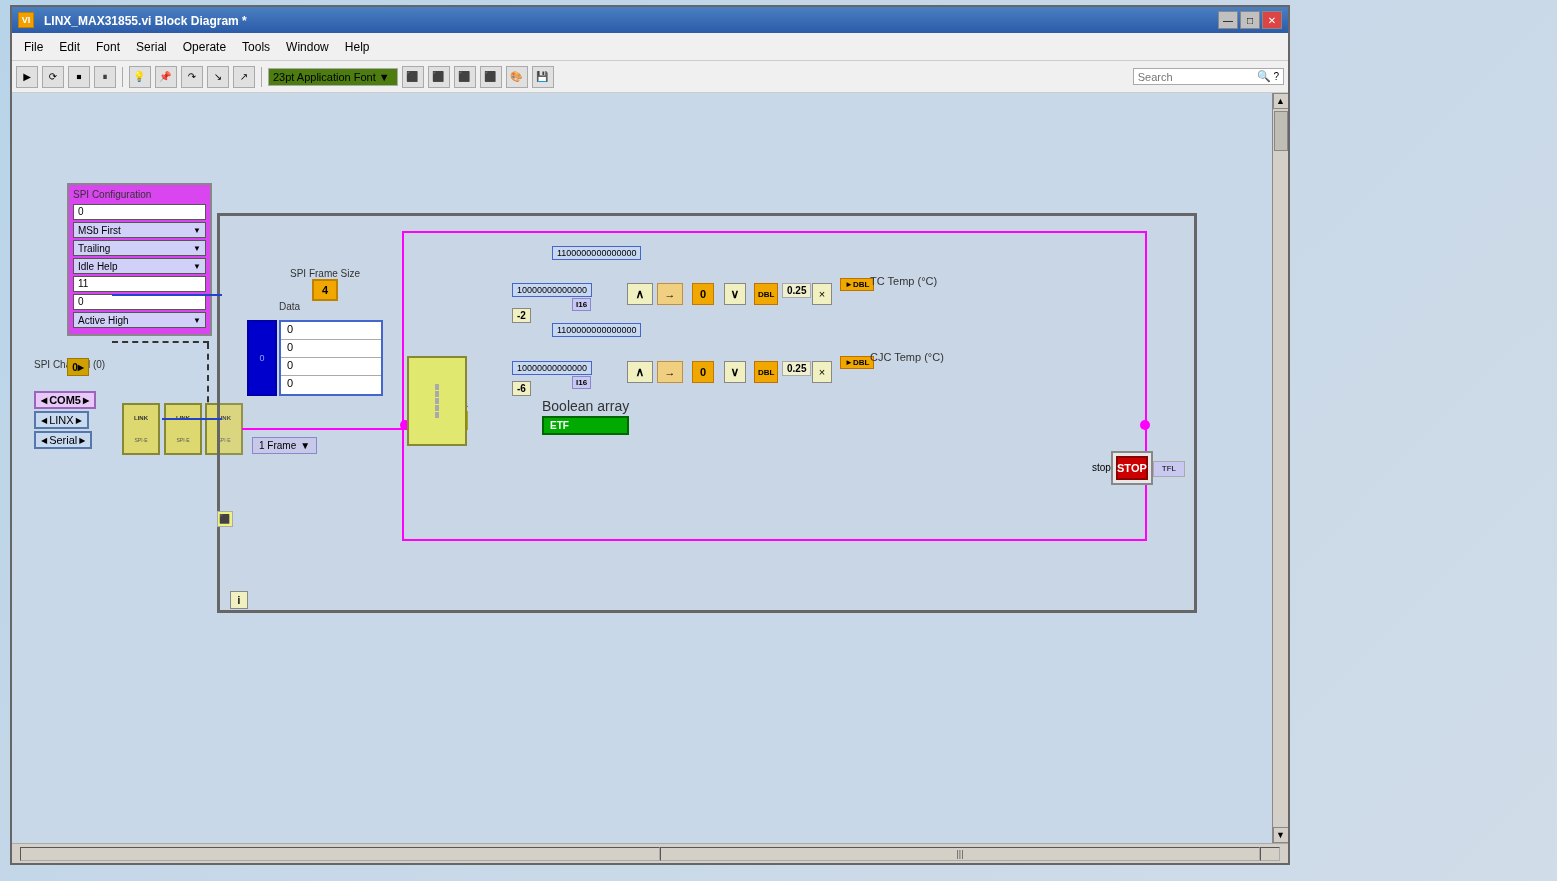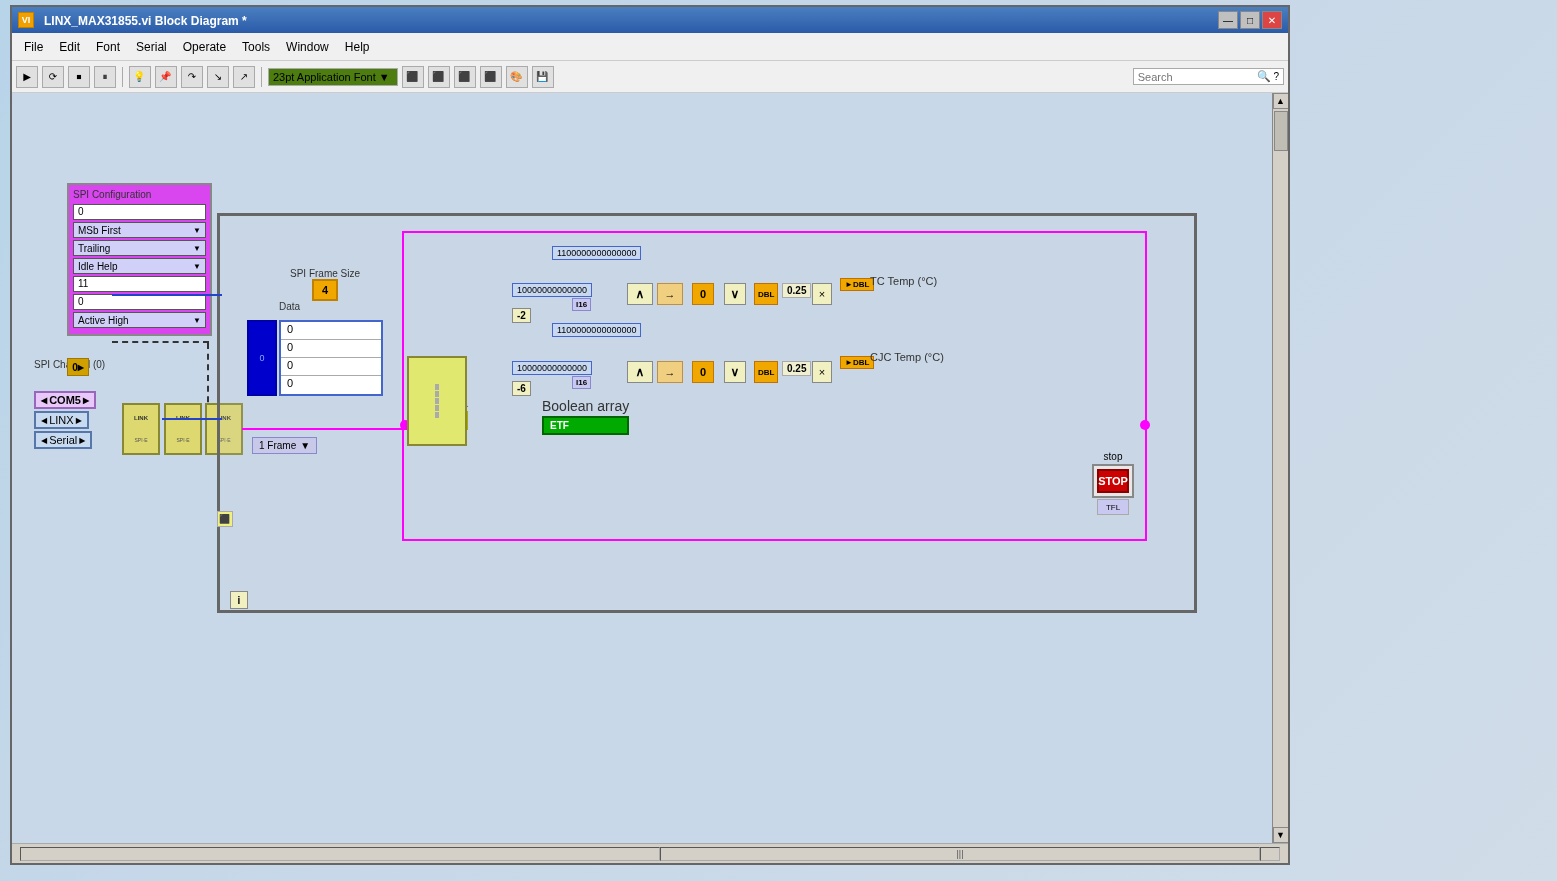--- a/index.html
+++ b/index.html
@@ -244,21 +244,21 @@
     <div style="position:absolute; top:305px; left:408px;">
       <div style="font-size:10px; color:#333; margin-bottom:2px;">Read Data</div>
       <div style="background:#e8e800; border:2px solid #aaaa00; padding:2px 8px; font-size:10px; font-weight:bold;">U8</div>
     </div>
 
     <div style="position:absolute; top:305px; left:530px;">
       <div style="font-size:14px; color:#333; margin-bottom:2px;">Boolean array</div>
       <div style="background:#00aa00; border:2px solid #006600; padding:2px 6px; font-size:10px; font-weight:bold; color:white;">ETF</div>
     </div>
 
-    <div style="position:absolute; top:358px; left:1080px; display:flex; flex-direction:column; align-items:center;">
+    <div style="position:absolute; top:358px; left:1080px; display:flex; flex-direction:row; align-items:center;">
       <div style="font-size:10px; margin-bottom:2px;">stop</div>
       <div style="background:#e8e8e8; border:2px solid #888; padding:3px; display:flex; align-items:center; justify-content:center;">
         <div style="background:#cc0000; width:32px; height:24px; display:flex; align-items:center; justify-content:center; color:white; font-size:11px; font-weight:bold; border:2px solid #880000;">STOP</div>
       </div>
       <div style="background:#c8c8f0; border:1px solid #aaa; width:32px; height:16px; margin-top:1px; display:flex; align-items:center; justify-content:center; font-size:8px;">TFL</div>
     </div>
 
     <div style="position:absolute; top:498px; left:218px; background:#f0f0c0; border:1px solid #888; width:18px; height:18px; display:flex; align-items:center; justify-content:center; font-size:10px; font-weight:bold;">i</div>
 
     <div style="position:absolute; top:201px; left:100px; width:110px; height:2px; background:#2244cc;"></div>

